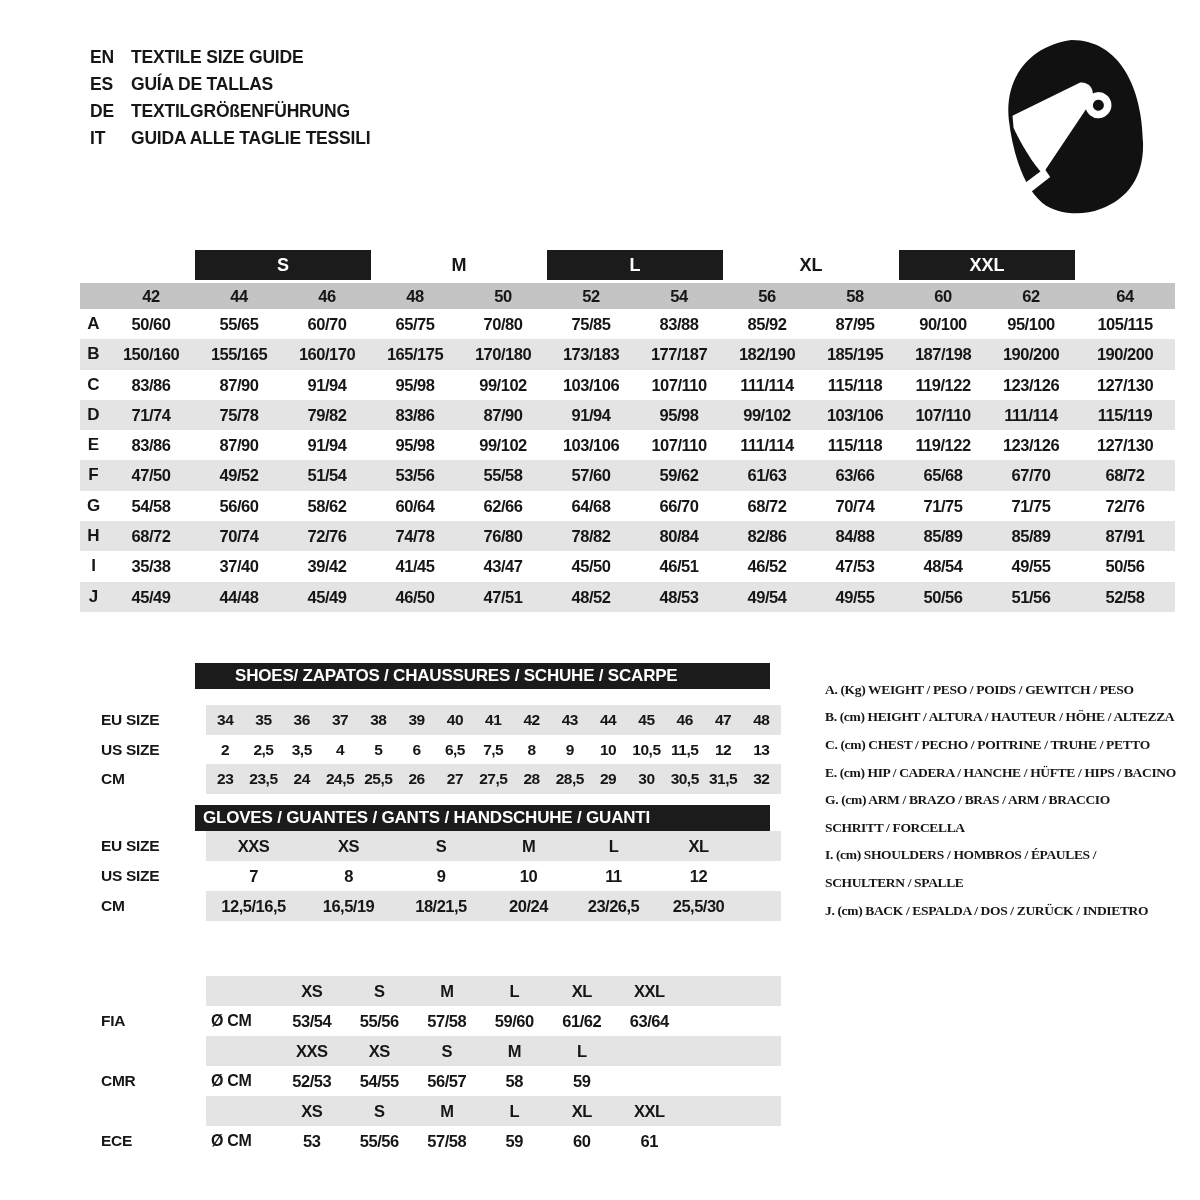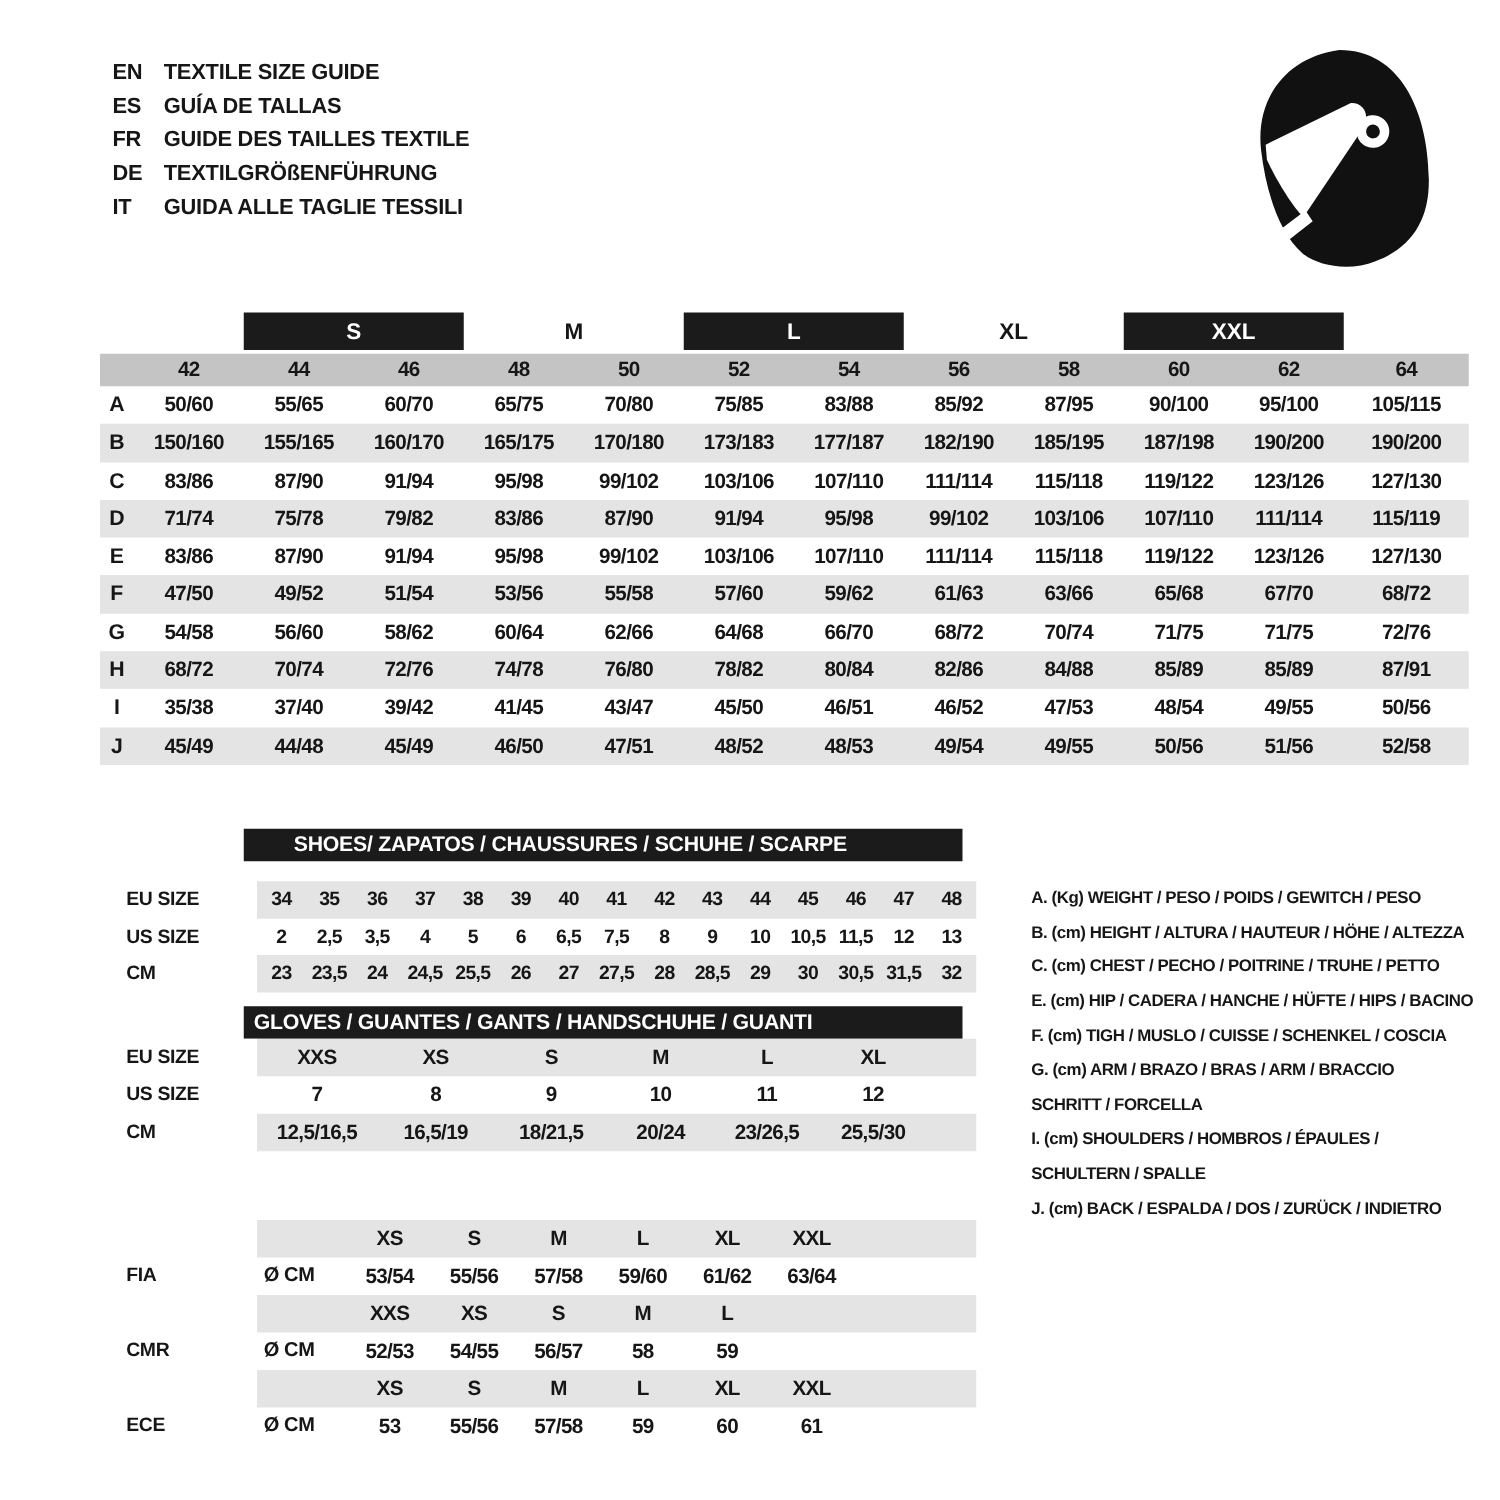--- a/index.html
+++ b/index.html
@@ -39,45 +39,41 @@
   .row-label { font-size:15.5px; font-weight:bold; letter-spacing:-0.3px; text-align:left; }
   .shoes-row  { grid-template-columns:105px repeat(15,38.3px); height:29.5px; line-height:29.5px; }
   .shoes-row .cell { font-size:15.5px; }
   .gloves-row { grid-template-columns:105px 95px 95px 90px 85px 85px 85px; height:30px; line-height:30px; }
   .stripes-odd > div:nth-of-type(odd) { background:linear-gradient(to right,#fff 105px,#e4e4e4 105px); }
   .hl-row { grid-template-columns:105px 72px repeat(6,67.5px); height:30px; line-height:30px; }
   .hl-hdr { background:linear-gradient(to right,#fff 105px,#e4e4e4 105px); }
   .unit { font-weight:bold; font-size:16px; padding-left:5px; text-align:left; letter-spacing:-0.3px; }
 
   
-  .legend { left:810px; top:704px; }
+  .legend { left:810px; top:676px;font-family:Liberation Serif, serif; }
   .legend-line { height:27.6px; display:flex; align-items:center; white-space:nowrap;
     font-size:13.5px; font-weight:bold; letter-spacing:-0.35px; }
 </style>
 </head>
 <body>
 
 <div id="canvas">
 
   <div class="abs lang-block">
 
       <div class="lang-row">
         <span class="lang-code">EN</span>
         <span class="lang-title">TEXTILE SIZE GUIDE</span>
       </div>
 
       <div class="lang-row">
         <span class="lang-code">ES</span>
         <span class="lang-title">GUÍA DE TALLAS</span>
       </div>
 
-      <div class="lang-row">
-        <span class="lang-code">FR</span>
-        <span class="lang-title">GUIDE DES TAILLES TEXTILE</span>
-      </div>
 
       <div class="lang-row">
         <span class="lang-code">DE</span>
         <span class="lang-title">TEXTILGRÖßENFÜHRUNG</span>
       </div>
 
       <div class="lang-row">
         <span class="lang-code">IT</span>
         <span class="lang-title">GUIDA ALLE TAGLIE TESSILI</span>
       </div>
@@ -462,21 +458,20 @@
 
       <div class="legend-line">A. (Kg) WEIGHT / PESO / POIDS / GEWITCH / PESO</div>
 
       <div class="legend-line">B. (cm) HEIGHT / ALTURA / HAUTEUR / HÖHE / ALTEZZA</div>
 
       <div class="legend-line">C. (cm) CHEST / PECHO / POITRINE / TRUHE / PETTO</div>
 
 
       <div class="legend-line">E. (cm) HIP / CADERA / HANCHE / HÜFTE / HIPS / BACINO</div>
 
-      <div class="legend-line">F. (cm) TIGH / MUSLO / CUISSE / SCHENKEL / COSCIA</div>
 
       <div class="legend-line">G. (cm) ARM / BRAZO / BRAS / ARM / BRACCIO</div>
 
 
       <div class="legend-line">SCHRITT / FORCELLA</div>
 
       <div class="legend-line">I. (cm) SHOULDERS / HOMBROS / ÉPAULES /</div>
 
       <div class="legend-line">SCHULTERN / SPALLE</div>
 

